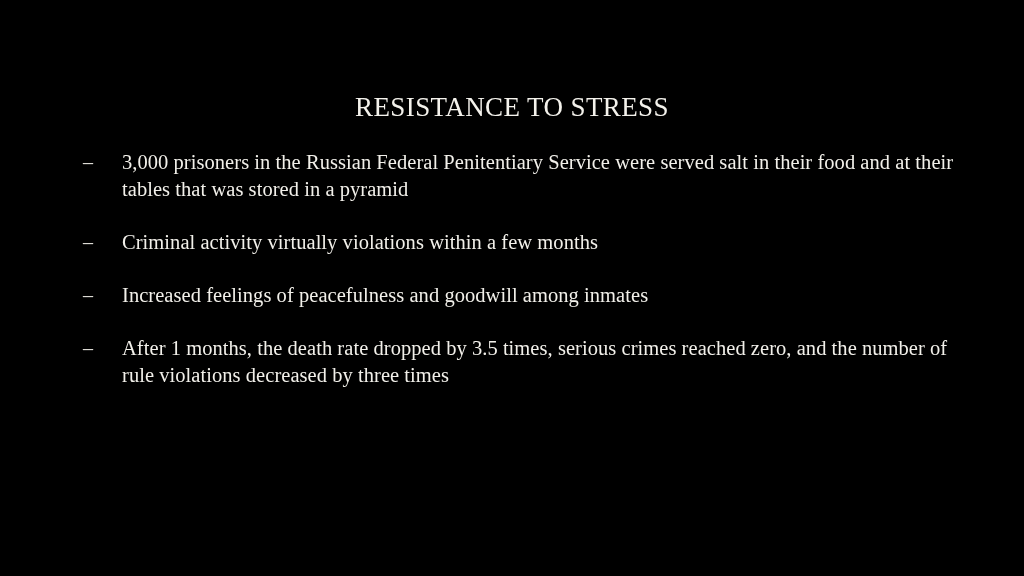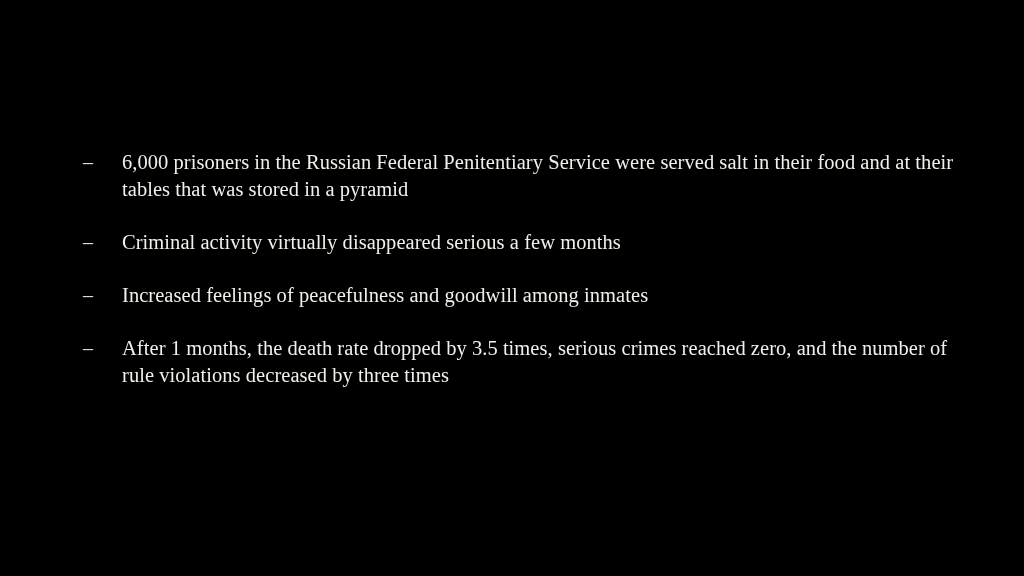--- a/index.html
+++ b/index.html
@@ -71,31 +71,32 @@
     color: #f2f0ea;
     max-width: 838px;
     letter-spacing: 0.05px;
   }
 </style>
 </head>
 <body>
 
 <div class="slide">
 
+  <h1 class="slide-title">RESISTANCE TO STRESS</h1>
 
   <div class="body-block">
 
     <div class="bullet-row">
       <span class="bullet-marker">–</span>
-      <span class="bullet-text">6,000 prisoners in the Russian Federal Penitentiary Service were served salt in their food and at their tables that was stored in a pyramid</span>
+      <span class="bullet-text">3,000 prisoners in the Russian Federal Penitentiary Service were served salt in their food and at their tables that was stored in a pyramid</span>
     </div>
 
     <div class="bullet-row">
       <span class="bullet-marker">–</span>
-      <span class="bullet-text">Criminal activity virtually disappeared serious a few months</span>
+      <span class="bullet-text">Criminal activity virtually violations within a few months</span>
     </div>
 
     <div class="bullet-row">
       <span class="bullet-marker">–</span>
       <span class="bullet-text">Increased feelings of peacefulness and goodwill among inmates</span>
     </div>
 
     <div class="bullet-row">
       <span class="bullet-marker">–</span>
       <span class="bullet-text">After 1 months, the death rate dropped by 3.5 times, serious crimes reached zero, and the number of rule violations decreased by three times</span>

